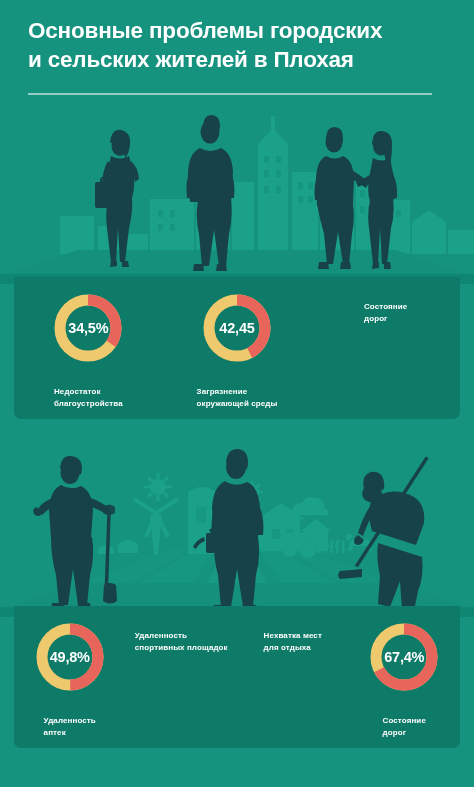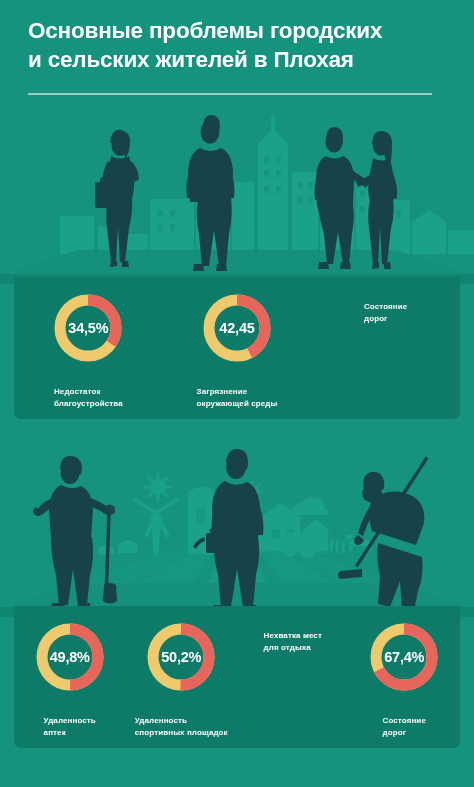--- a/index.html
+++ b/index.html
@@ -416,27 +416,20 @@
               <circle cx="37" cy="37" r="28" fill="none" stroke="#e8655c" stroke-width="11" stroke-dasharray="87.61 88.32" transform="rotate(-90 37 37)"></circle>
             </svg>
             <div class="donut-value">49,8%</div>
           </div>
           <div class="stat-label">
             <div>Удаленность</div>
             <div>аптек</div>
           </div>
         </div>
         <div class="stat">
-          <div class="donut">
-            <svg width="74" height="74" viewBox="0 0 74 74">
-              <circle cx="37" cy="37" r="28" fill="none" stroke="#efc96d" stroke-width="11"></circle>
-              <circle cx="37" cy="37" r="28" fill="none" stroke="#e8655c" stroke-width="11" stroke-dasharray="88.32 87.61" transform="rotate(-90 37 37)"></circle>
-            </svg>
-            <div class="donut-value">50,2%</div>
-          </div>
           <div class="stat-label">
             <div>Удаленность</div>
             <div>спортивных площадок</div>
           </div>
         </div>
         <div class="stat">
           <div class="stat-label">
             <div>Нехватка мест</div>
             <div>для отдыха</div>
           </div>

